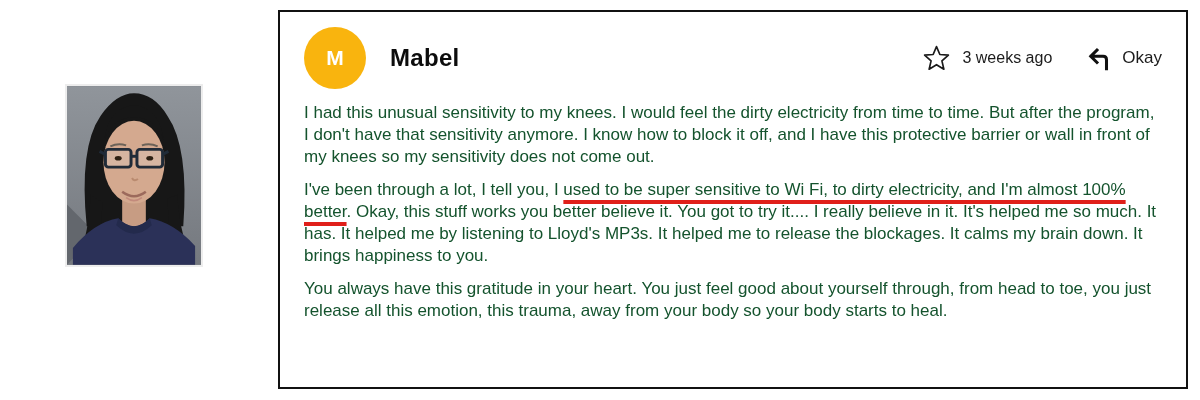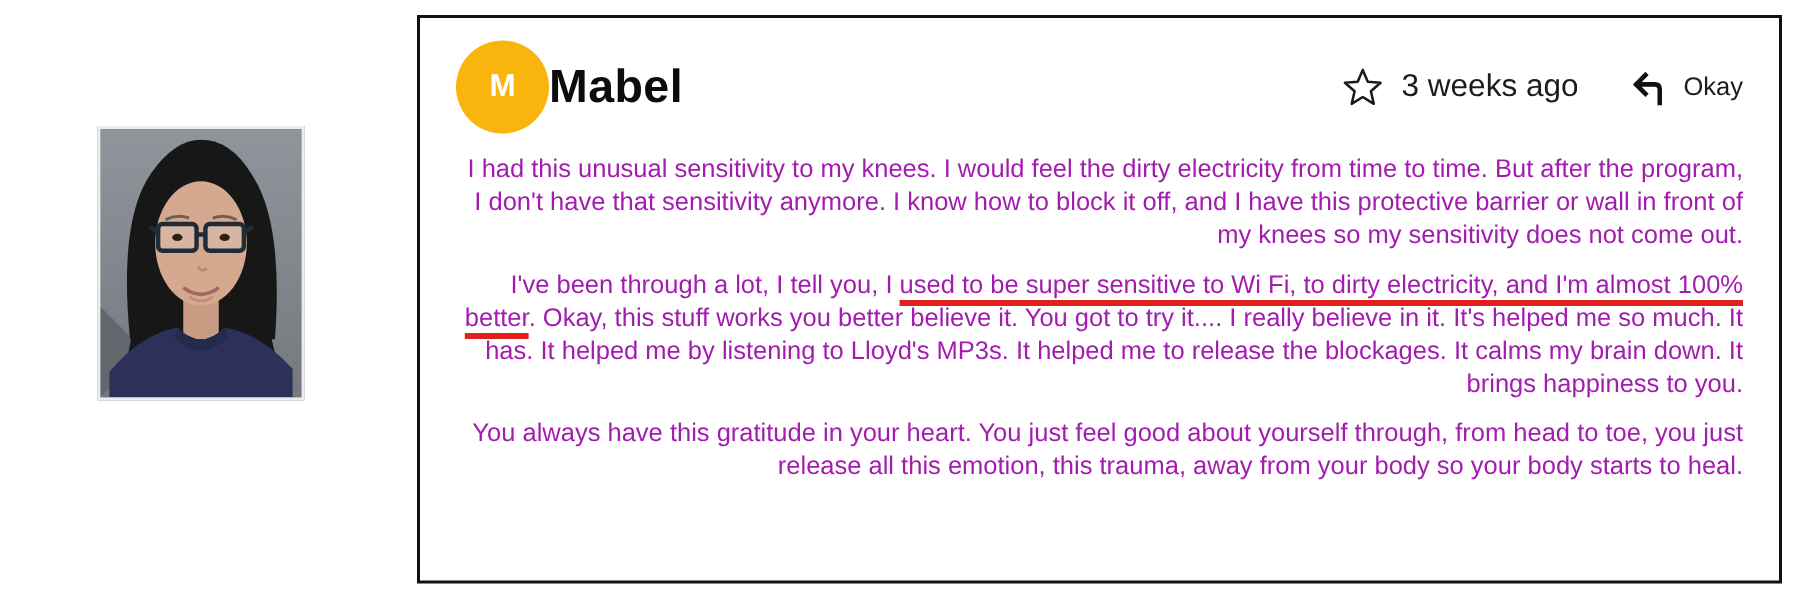--- a/index.html
+++ b/index.html
@@ -46,48 +46,48 @@
     align-items: center;
     justify-content: center;
     flex: 0 0 auto;
   }
   .avatar span {
     color: #ffffff;
     font-size: 21px;
     font-weight: bold;
   }
   .name {
-    font-size: 31px;
+    margin-left: 24px;
+    font-size: 24px;
     font-weight: bold;
     letter-spacing: 0.3px;
     color: #0c0c0c;
   }
   .meta {
     margin-left: auto;
     display: flex;
     align-items: center;
     color: #1c1c1c;
   }
   .star { display: flex; align-items: center; cursor: pointer; }
-  .time { font-size: 21px; margin-left: 10px; }
+  .time { font-size: 16px; margin-left: 10px; }
   .reply-btn {
     display: flex;
     align-items: center;
     margin-left: 32px;
     cursor: pointer;
   }
   .reply-icon { display: flex; align-items: center; }
   .reply-label { font-size: 17px; margin-left: 11px; }
 
   .body-text { margin-top: 13px; }
   .body-text p {
     font-size: 17px;
     line-height: 22px;
-    color: #a21caf;
-    text-align: right;
+    color: #14532d;
   }
   .body-text p + p { margin-top: 11px; }
   .marked {
     text-decoration: underline;
     text-decoration-color: var(--underline, #E0201A);
     text-decoration-thickness: 4px;
     text-underline-offset: 5px;
     text-decoration-skip-ink: none;
   }
 </style>

